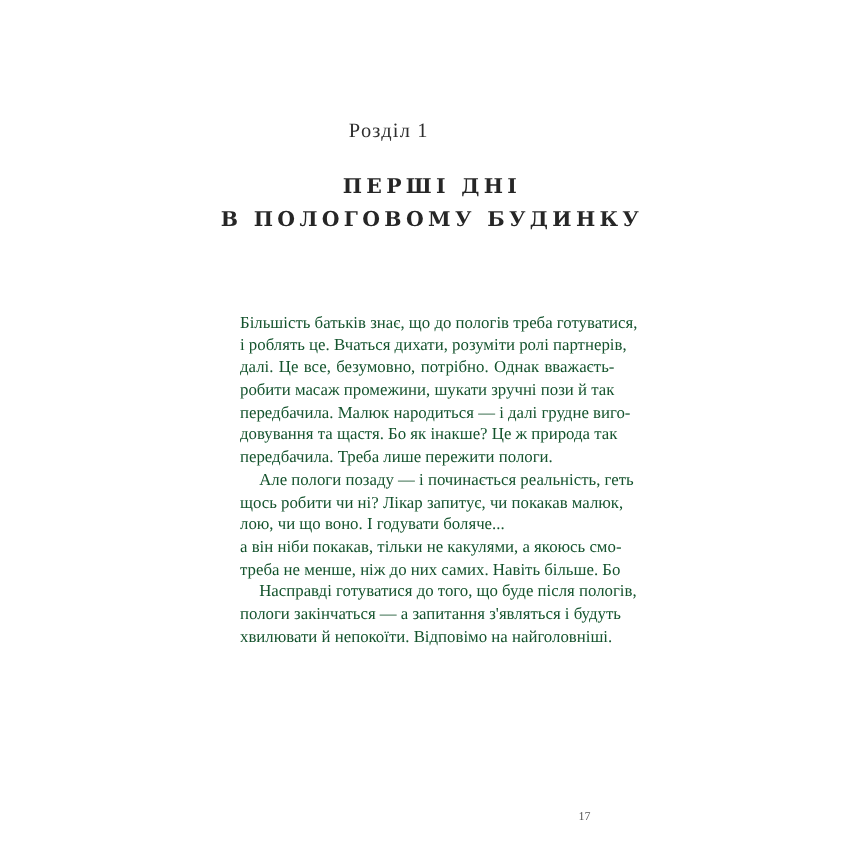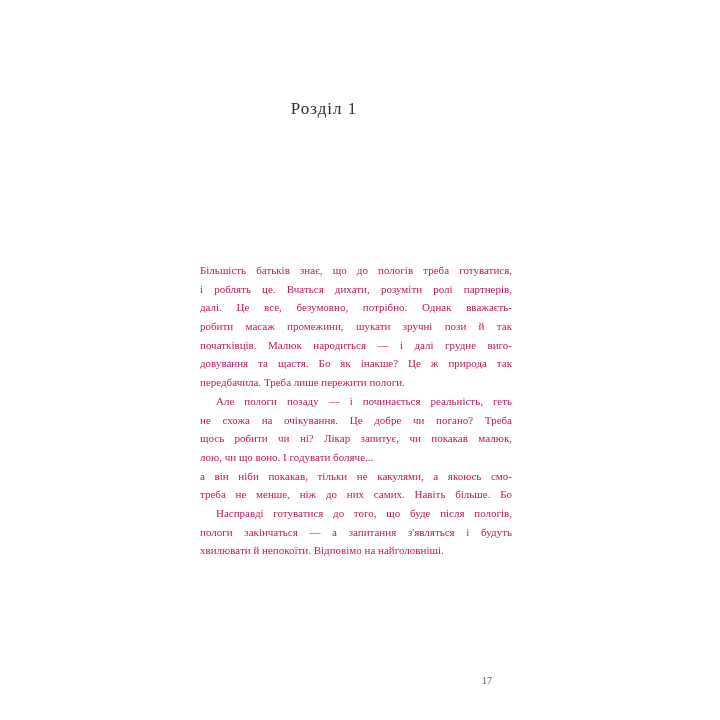--- a/index.html
+++ b/index.html
@@ -17,48 +17,51 @@
     .chapter-title {
       position: absolute; top: 143px; left: 0; width: 720px; text-align: center;
       font-family: "DejaVu Serif", "Liberation Serif", serif;
       font-weight: bold; font-size: 17px; letter-spacing: 3.6px; line-height: 27px;
       color: #262626;
     }
     .chapter-title div { white-space: nowrap; }
     .body-text {
       position: absolute; top: 261px; left: 200px; width: 312px;
       font-family: "Liberation Serif", "DejaVu Serif", serif;
-      font-size: 11px; line-height: 18.7px; color: #be185d;
+      font-size: 14px; line-height: 18.7px; color: #14532d;
     }
     .line { white-space: nowrap; text-align: justify; text-align-last: justify; height: 18.7px; }
     .line.last { text-align-last: left; }
     .line.indent { padding-left: 16px; }
     .page-number {
       position: absolute; top: 648px; left: 472px; width: 20px; text-align: right;
       font-family: "Liberation Serif", "DejaVu Serif", serif;
       font-size: 10px; color: #555555; margin-top: 27px;
     }
   </style>
 </head>
 <body>
 
 <div class="page">
   <div class="chapter-label">Розділ 1</div>
 
+  <div class="chapter-title">
+    <div>ПЕРШІ ДНІ</div>
+    <div>В ПОЛОГОВОМУ БУДИНКУ</div>
+  </div>
 
   <div class="body-text">
     <div class="line">Більшість батьків знає, що до пологів треба готуватися,</div>
     <div class="line">і роблять це. Вчаться дихати, розуміти ролі партнерів,</div>
     <div class="line">далі. Це все, безумовно, потрібно. Однак вважаєть-</div>
     <div class="line">робити масаж промежини, шукати зручні пози й так</div>
-    <div class="line">початківців. Малюк народиться — і далі грудне виго-</div>
+    <div class="line">передбачила. Малюк народиться — і далі грудне виго-</div>
     <div class="line">довування та щастя. Бо як інакше? Це ж природа так</div>
     <div class="line last">передбачила. Треба лише пережити пологи.</div>
     <div class="line indent">Але пологи позаду — і починається реальність, геть</div>
-    <div class="line">не схожа на очікування. Це добре чи погано? Треба</div>
     <div class="line">щось робити чи ні? Лікар запитує, чи покакав малюк,</div>
     <div class="line last">лою, чи що воно. І годувати боляче...</div>
     <div class="line">а він ніби покакав, тільки не какулями, а якоюсь смо-</div>
     <div class="line">треба не менше, ніж до них самих. Навіть більше. Бо</div>
     <div class="line indent">Насправді готуватися до того, що буде після пологів,</div>
     <div class="line">пологи закінчаться — а запитання з'являться і будуть</div>
     <div class="line last">хвилювати й непокоїти. Відповімо на найголовніші.</div>
   </div>
 
   <div class="page-number">17</div>

